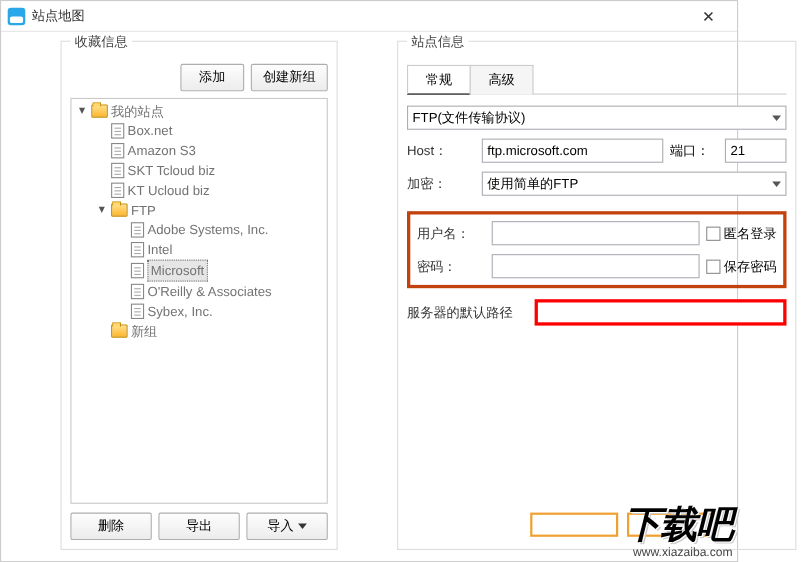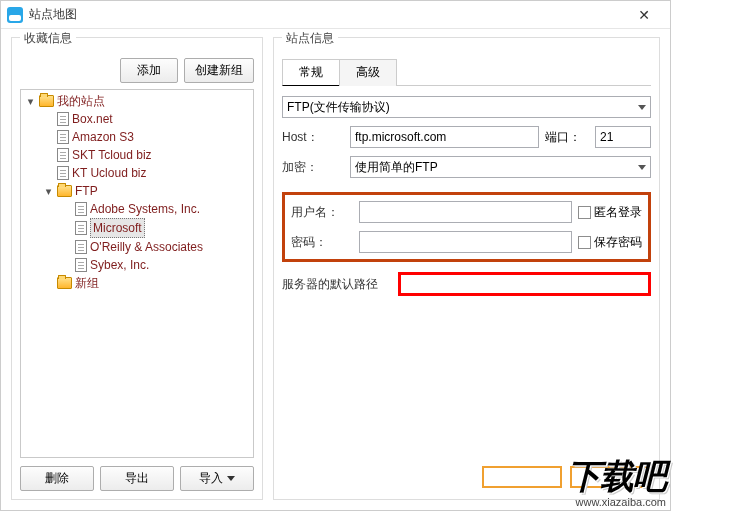--- a/index.html
+++ b/index.html
@@ -9,42 +9,42 @@
   
   .titlebar { height: 28px; display: flex; align-items: center; padding: 0 6px; border-bottom: 1px solid #e6e6e6; }
   .titlebar .app-icon { width: 16px; height: 16px; background: #29a7e8; border-radius: 3px; margin-right: 6px; position: relative; }
   .titlebar .app-icon::after { content: ""; position: absolute; bottom: 2px; left: 2px; right: 2px; height: 6px; background: #fff; border-radius: 2px; }
   .titlebar .title { flex: 1; color: #333; }
   .titlebar .close { width: 40px; text-align: center; font-size: 14px; color: #333; cursor: pointer; }
 
   .content { flex: 1; display: flex; padding: 8px 10px 10px 10px; gap: 10px; position: relative; }
 
   
-  .group { border: 1px solid #ddd; position: relative; padding: 20px 8px 8px 8px; flex-shrink: 0; }
+  .group { border: 1px solid #ddd; position: relative; padding: 20px 8px 8px 8px; flex-shrink: 0; margin-left: 44px; }
   .group > .legend { position: absolute; top: -8px; left: 8px; background: #fff; padding: 0 4px; color: #444; }
   .left-group { width: 252px; display: flex; flex-direction: column; }
   .right-group { flex: 1; display: flex; flex-direction: column; }
 
   
   .btn-row { display: flex; justify-content: flex-end; gap: 6px; margin-bottom: 6px; }
   .btn { border: 1px solid #adadad; background: linear-gradient(#fdfdfd,#ececec); padding: 3px 10px; min-width: 58px; text-align: center; cursor: pointer; border-radius: 2px; }
 
   
   .tree-wrap { border: 1px solid #c9c9c9; flex: 1; overflow: auto; background: #fff; padding: 2px 0; }
   .tree ul { list-style: none; margin: 0; padding-left: 18px; }
   .tree > ul { padding-left: 2px; }
   .tree li { white-space: nowrap; line-height: 18px; }
   .node { display: flex; align-items: center; gap: 3px; padding: 0 2px; }
   .node.selected .label { background: #e6e6e6; border: 1px dotted #777; padding: 0 2px; }
   .exp { width: 11px; height: 11px; display: inline-flex; align-items: center; justify-content: center; font-size: 11px; color: #555; }
   .icon-folder { width: 15px; height: 12px; background: linear-gradient(#ffe08a,#ffb62c); border: 1px solid #c78a00; border-radius: 1px; position: relative; }
   .icon-folder::before { content: ""; position: absolute; top: -3px; left: 0; width: 6px; height: 3px; background: #ffd873; border: 1px solid #c78a00; border-bottom: none; border-radius: 1px 1px 0 0;}
   .icon-file { width: 12px; height: 14px; background: #fff; border: 1px solid #888; position: relative; }
   .icon-file::after { content: ""; position: absolute; left: 2px; right: 2px; top: 3px; height: 1px; background: #aaa; box-shadow: 0 3px 0 #aaa, 0 6px 0 #aaa; }
-  .label { color: #7f1d1d; }
+  .label { color: #737373; }
 
   .bottom-btns { display: flex; gap: 6px; margin-top: 8px; }
   .bottom-btns .btn { flex: 1; min-width: 0; display: flex; justify-content: center; align-items: center; gap: 4px; }
   .caret-down { display:inline-block; width:0; height:0; border-left:4px solid transparent; border-right:4px solid transparent; border-top:5px solid #333; }
 
   
   .tabs { display: flex; border-bottom: 1px solid #ccc; margin-bottom: 10px; }
   .tab { padding: 4px 16px; border: 1px solid #ccc; border-bottom: none; background: #f5f5f5; margin-right: -1px; cursor: pointer; position: relative; top: 1px;}
   .tab.active { background: #fff; border-bottom: 1px solid #000000; }
 
@@ -138,20 +138,27 @@
                   </div>
                 <ul>
                   <li>
                       <div class="node">
                         <span class="exp"></span>
                         <span class="icon-file"></span>
                         <span class="label">Adobe Systems, Inc.</span>
                       </div>
                     </li>
                   <li>
+                      <div class="node">
+                        <span class="exp"></span>
+                        <span class="icon-file"></span>
+                        <span class="label">Intel</span>
+                      </div>
+                    </li>
+                  <li>
                       <div class="node selected">
                         <span class="exp"></span>
                         <span class="icon-file"></span>
                         <span class="label">Microsoft</span>
                       </div>
                     </li>
                   <li>
                       <div class="node">
                         <span class="exp"></span>
                         <span class="icon-file"></span>

